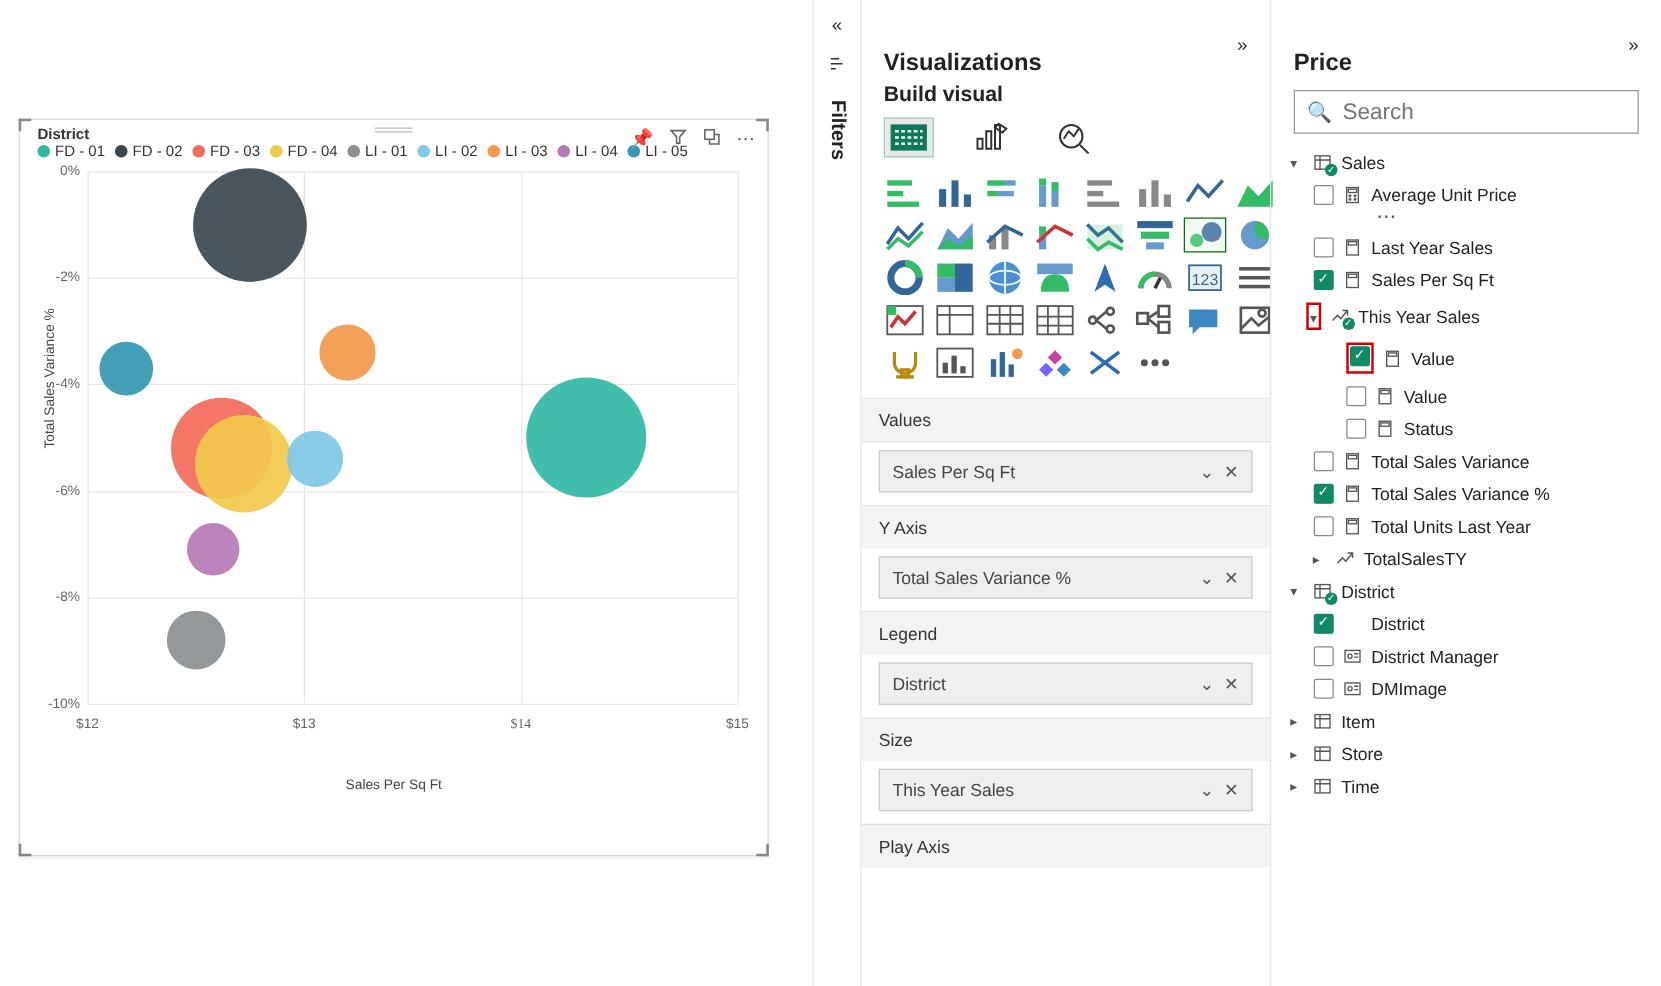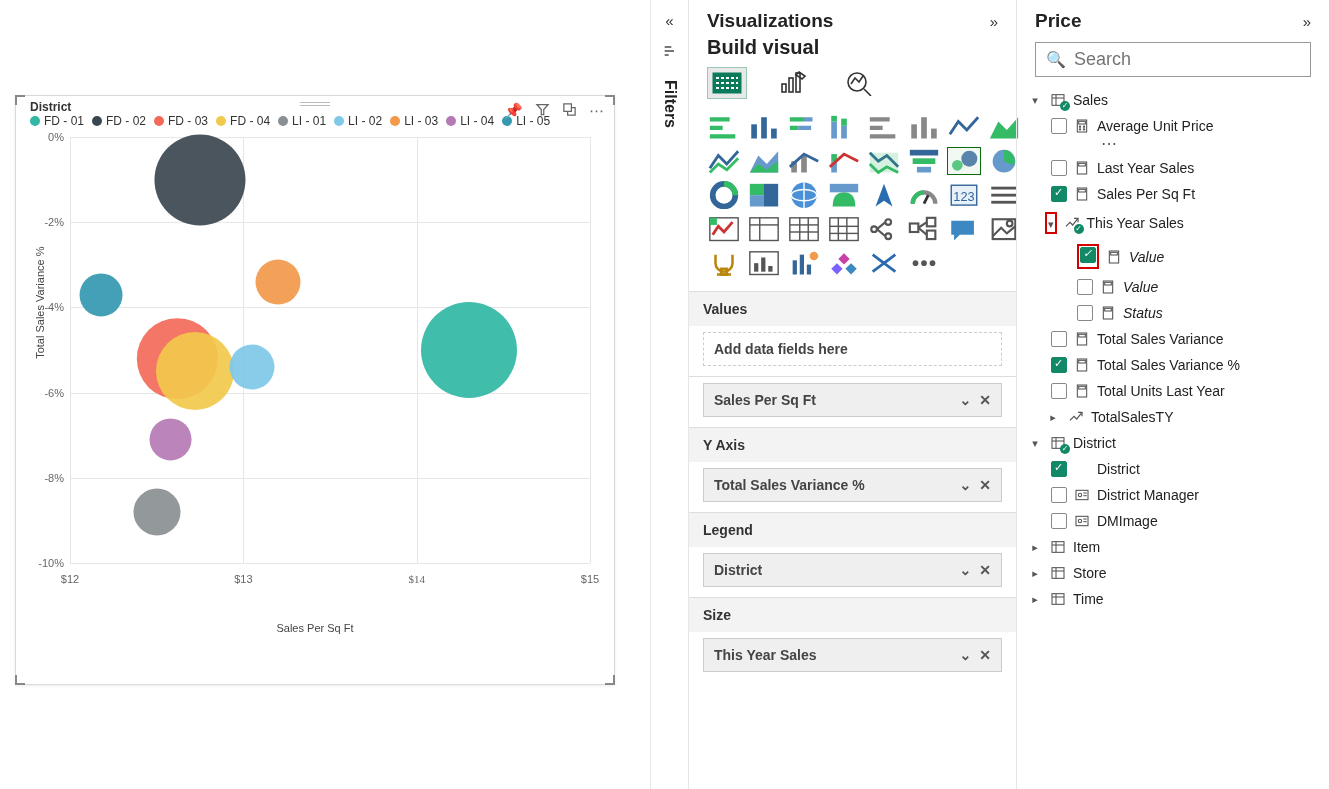--- a/index.html
+++ b/index.html
@@ -33,53 +33,53 @@
 .y-axis-label { position: absolute; left: 18px; top: 56%; transform: rotate(-90deg) translateX(50%); transform-origin: left top; font-size: 11px; color: #444; }
 .x-axis-label { text-align: center; font-size: 11px; color: #444; margin-top: 35px; }
 
 .filters-collapse { width: 38px; border-left: 1px solid #e6e6e6; display: flex; flex-direction: column; align-items: center; padding-top: 12px; gap: 14px; }
 .filters-collapse .arrow { font-size: 15px; color: #333; cursor: pointer; }
 .filters-collapse .icon { font-size: 14px; color: #333; }
 .filters-collapse .vlabel { writing-mode: vertical-rl; font-size: 16px; font-weight: 600; margin-top: 4px; color: #222; }
 
 .panel { border-left: 1px solid #e6e6e6; display: flex; flex-direction: column; height: 789px; }
 .panel-header { display: flex; justify-content: space-between; align-items: center; padding: 10px 18px 4px; }
-.panel-header h2 { font-size: 19px; font-weight: 600; color: #222; }
+.panel-header h2 { font-size: 19px; font-weight: 600; color: #222; margin-top: 30px; }
 .panel-header .collapse { font-size: 15px; color: #333; cursor: pointer; }
 
 .viz-panel { width: 328px; }
-.build-visual-label { padding: 0 18px; font-size: 20px; font-weight: 600; color: #222; }
+.build-visual-label { padding: 0 18px; font-size: 17px; font-weight: 600; color: #222; }
 .bv-tabs { display: flex; gap: 26px; padding: 8px 18px 14px; align-items: center; }
 .bv-tab { width: 40px; height: 32px; display: flex; align-items: center; justify-content: center; cursor: pointer; }
 .bv-tab.active { background: #e8e8e8; border: 1px solid #9acbb2; }
 .viz-gallery { display: grid; grid-template-columns: repeat(8, 34px); gap: 6px 6px; padding: 0 18px 14px; }
 .viz-gallery .viz { width: 34px; height: 28px; display: flex; align-items: center; justify-content: center; cursor: pointer; }
 .viz-gallery .viz.selected { border: 1px solid #0b6a0b; background: #f2f9f2; }
 
-.field-wells { flex: 1; overflow-y: auto; font-weight: bold; }
+.field-wells { flex: 1; overflow-y: auto; }
 .well-group { border-top: 1px solid #ddd; }
 .well-header { background: #f3f3f3; padding: 9px 14px; font-size: 14px; color: #333; }
 .well-slot { margin: 6px 14px 10px; border: 1px dashed #ccc; background: #fff; padding: 8px 10px; display: flex; align-items: center; justify-content: space-between; font-size: 14px; color: #444; position: relative; }
 .well-slot.filled { border-style: solid; background: #efefef; }
 .well-slot .ctrls { display: flex; gap: 8px; color: #555; }
 .well-slot .ctrls span { cursor: pointer; }
 
 .data-panel { width: 313px; }
 .search-box { margin: 6px 18px 10px; border: 1px solid #999; padding: 6px 10px; display: flex; align-items: center; gap: 8px; }
 .search-box input { border: none; outline: none; font-size: 18px; width: 100%; }
 .tree { padding: 0 6px; font-size: 14px; color: #222; overflow-y: auto; }
 .tree-row { display: flex; align-items: center; padding: 5px 4px; gap: 6px; cursor: pointer; }
 .tree-row .caret { width: 16px; text-align: center; color: #555; font-size: 11px; }
 .tree-row .cb { width: 16px; height: 16px; border: 1px solid #888; border-radius: 2px; display: inline-block; }
 .tree-row .cb.checked { background: #118866; border-color: #118866; position: relative; }
 .tree-row .cb.checked::after { content: "✓"; color: #fff; font-size: 11px; position: absolute; left: 2px; top: -1px; }
 .tree-row .ficon { width: 18px; display: inline-flex; justify-content: center; color: #555; }
 .tree-row .ficon svg { width: 16px; height: 16px; }
 .tree-row.indent1 { padding-left: 28px; }
-.tree-row.indent2 { padding-left: 54px; font-style: italic; }
+.tree-row.indent2 { padding-left: 54px; }
 .ellipsis-row { padding-left: 78px; color: #555; font-size: 16px; line-height: 10px; padding-bottom: 6px; }
 .red-box { border: 2px solid #d40000; padding: 1px; display: inline-block; }
 .table-badge { position: relative; }
 .table-badge .check { position: absolute; right: -3px; bottom: -3px; width: 10px; height: 10px; background: #118866; border-radius: 50%; color: #fff; font-size: 8px; line-height: 10px; text-align: center; }
 </style>
 </head>
 <body>
 
 <div class="canvas-area">
   <div class="chart-card">
@@ -472,23 +472,20 @@
           <circle cx="6" cy="10" r="2"></circle>
           <circle cx="12" cy="10" r="2"></circle>
           <circle cx="18" cy="10" r="2"></circle>
         </svg>
       </div>
     </div>
 
   <div class="field-wells">
     <div class="well-group">
       <div class="well-header">Values</div>
-      <div class="well-slot">
-        <span>Add data fields here</span>
-      </div>
     </div>
     <div class="well-group">
       <div class="well-slot filled">
         <span>Sales Per Sq Ft</span>
         <span class="ctrls">
             <span>⌄</span>
             <span>✕</span>
           </span>
       </div>
     </div>
@@ -514,20 +511,23 @@
     </div>
     <div class="well-group">
       <div class="well-header">Size</div>
       <div class="well-slot filled">
         <span>This Year Sales</span>
         <span class="ctrls">
             <span>⌄</span>
             <span>✕</span>
           </span>
       </div>
+    </div>
+    <div class="well-group">
+      <div class="well-header">Play Axis</div>
     </div>
   </div>
 </div>
 
 <div class="panel data-panel">
   <div class="panel-header">
     <h2>Price</h2>
     <span class="collapse">»</span>
   </div>
   <div class="search-box">

